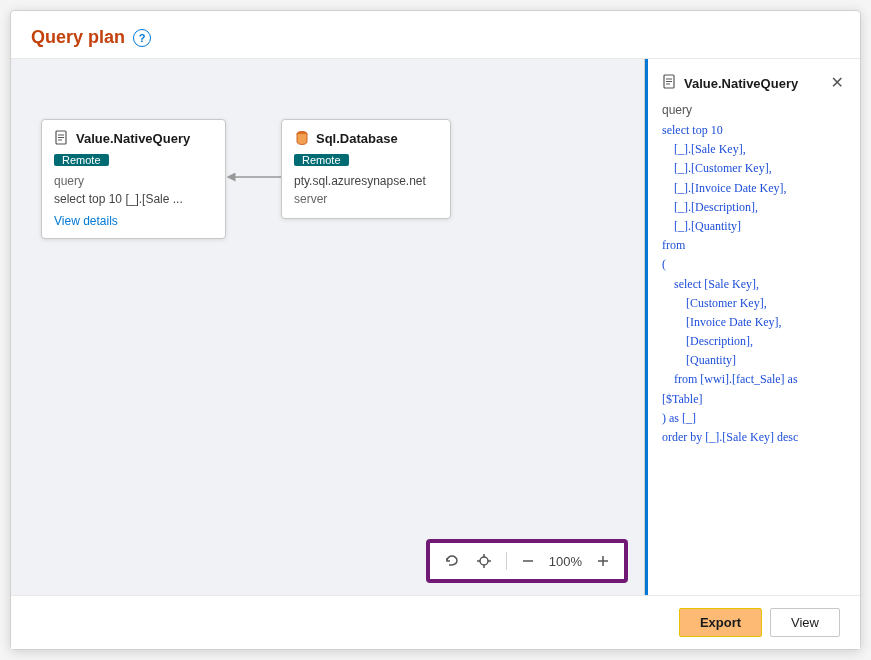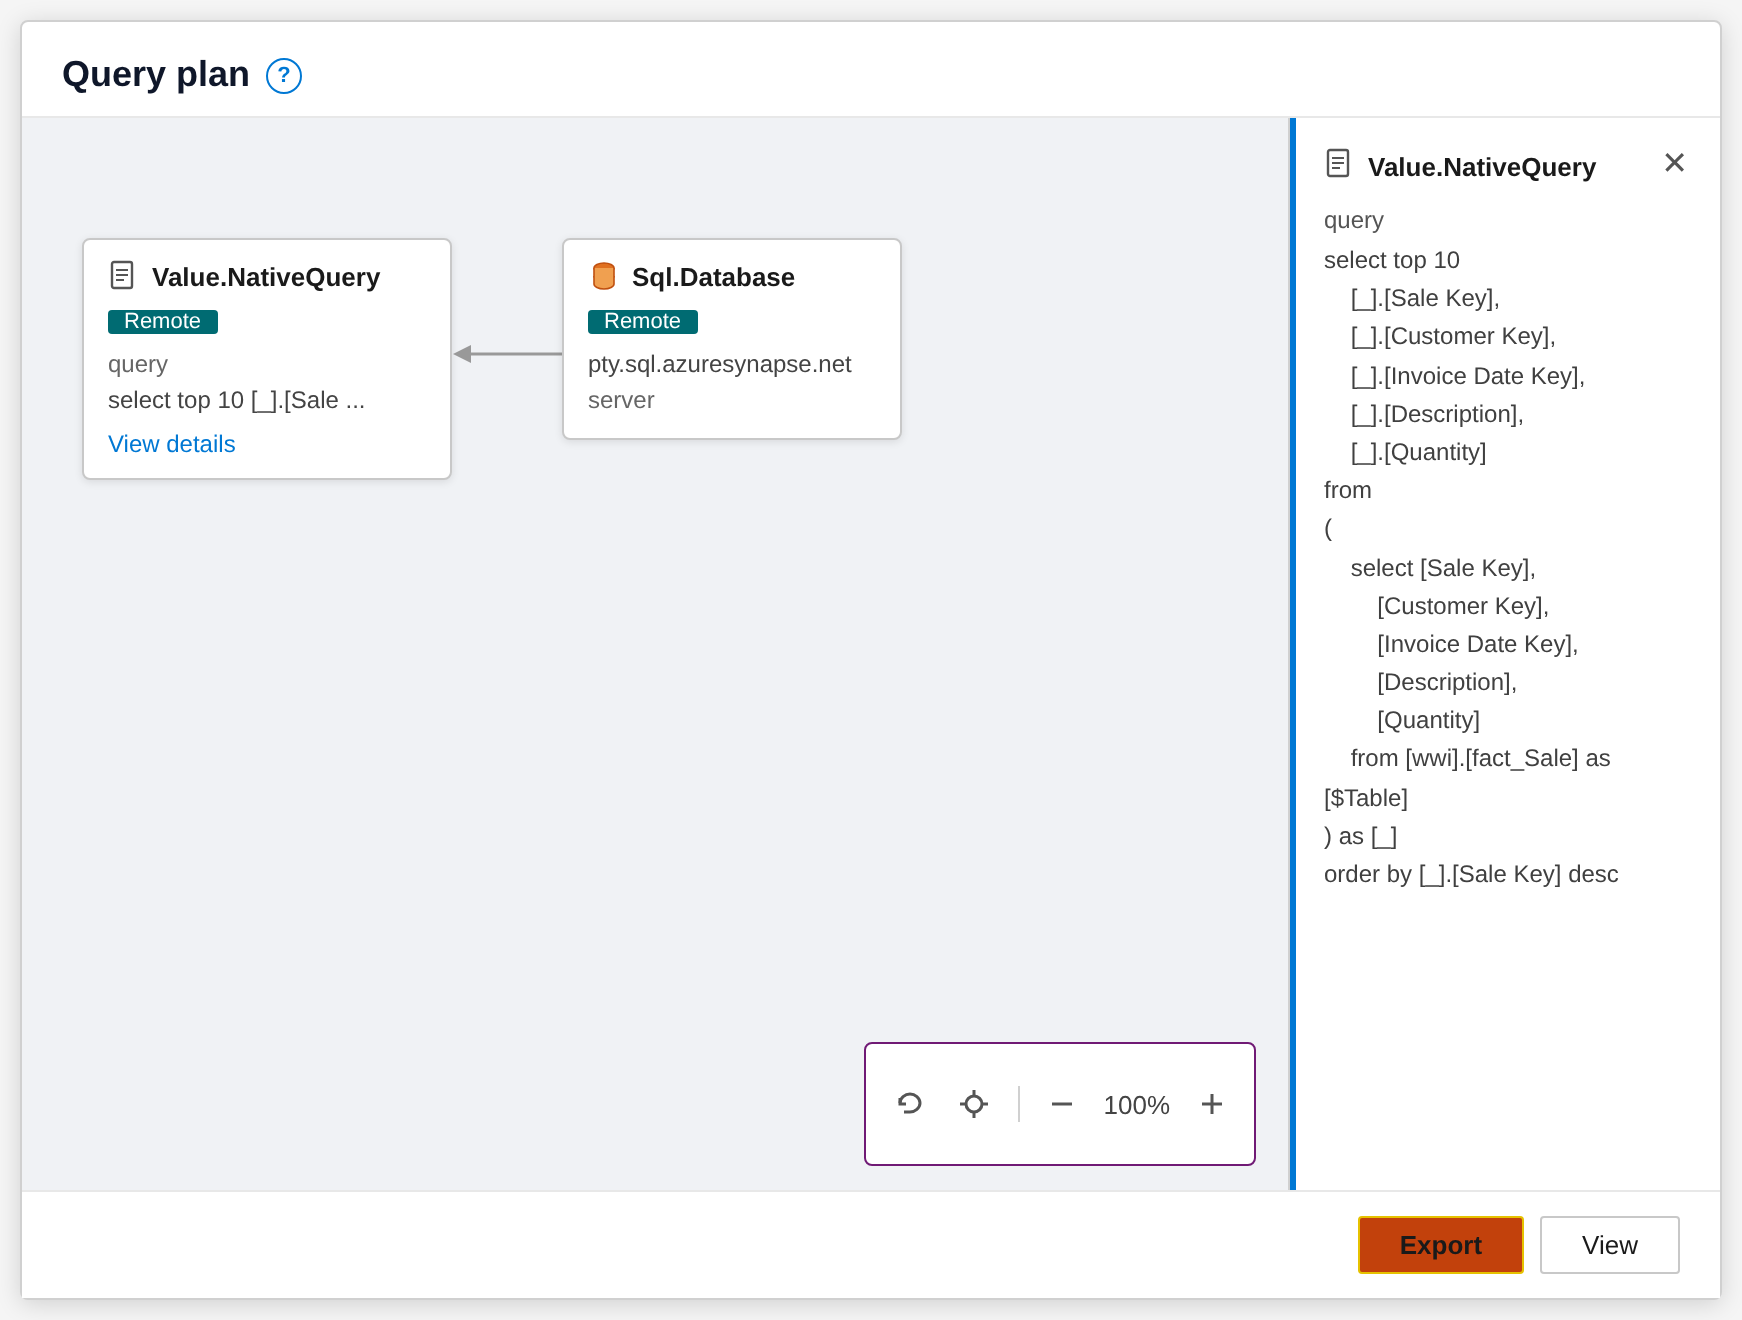--- a/index.html
+++ b/index.html
@@ -25,21 +25,21 @@
     .dialog-header {
       padding: 16px 20px 10px 20px;
       border-bottom: 1px solid #e8e8e8;
       display: flex;
       align-items: center;
       gap: 8px;
     }
     .dialog-title {
       font-size: 18px;
       font-weight: 600;
-      color: #0f172a;
+      color: #c2410c;
     }
     .help-icon {
       width: 18px;
       height: 18px;
       border-radius: 50%;
       border: 1.5px solid #0078d4;
       color: #0078d4;
       display: flex;
       align-items: center;
       justify-content: center;
@@ -131,23 +131,23 @@
       overflow: visible;
     }
     .toolbar {
       position: absolute;
       bottom: 12px;
       right: 16px;
       display: flex;
       align-items: center;
       gap: 4px;
       background: #fff;
-      border: 1px solid #701a75;
+      border: 4px solid #701a75;
       border-radius: 4px;
-      padding: 20px 8px;
+      padding: 8px 8px;
     }
     .toolbar-btn {
       background: none;
       border: none;
       cursor: pointer;
       color: #555;
       font-size: 16px;
       padding: 2px 6px;
       border-radius: 2px;
       display: flex;
@@ -195,36 +195,36 @@
       line-height: 1;
       padding: 2px;
     }
     .detail-section-label {
       color: #555;
       font-size: 12px;
       margin-bottom: 4px;
       font-weight: 400;
     }
     .detail-code {
-      font-family: Liberation Sans, sans-serif;
+      font-family: Liberation Serif, serif;
       font-size: 12px;
-      color: #404040;
+      color: #1d4ed8;
       line-height: 1.6;
       white-space: pre;
     }
     .dialog-footer {
       padding: 12px 20px;
       border-top: 1px solid #e8e8e8;
       display: flex;
       justify-content: flex-end;
       gap: 8px;
       background: #fff;
     }
     .btn-primary {
-      background: #c2410c;
+      background: #fdba74;
       color: #1a1a1a;
       border: 1px solid #e6c200;
       padding: 6px 20px;
       border-radius: 2px;
       cursor: pointer;
       font-size: 13px;
       font-weight: 600;
     }
     .btn-secondary {
       background: #fff;

